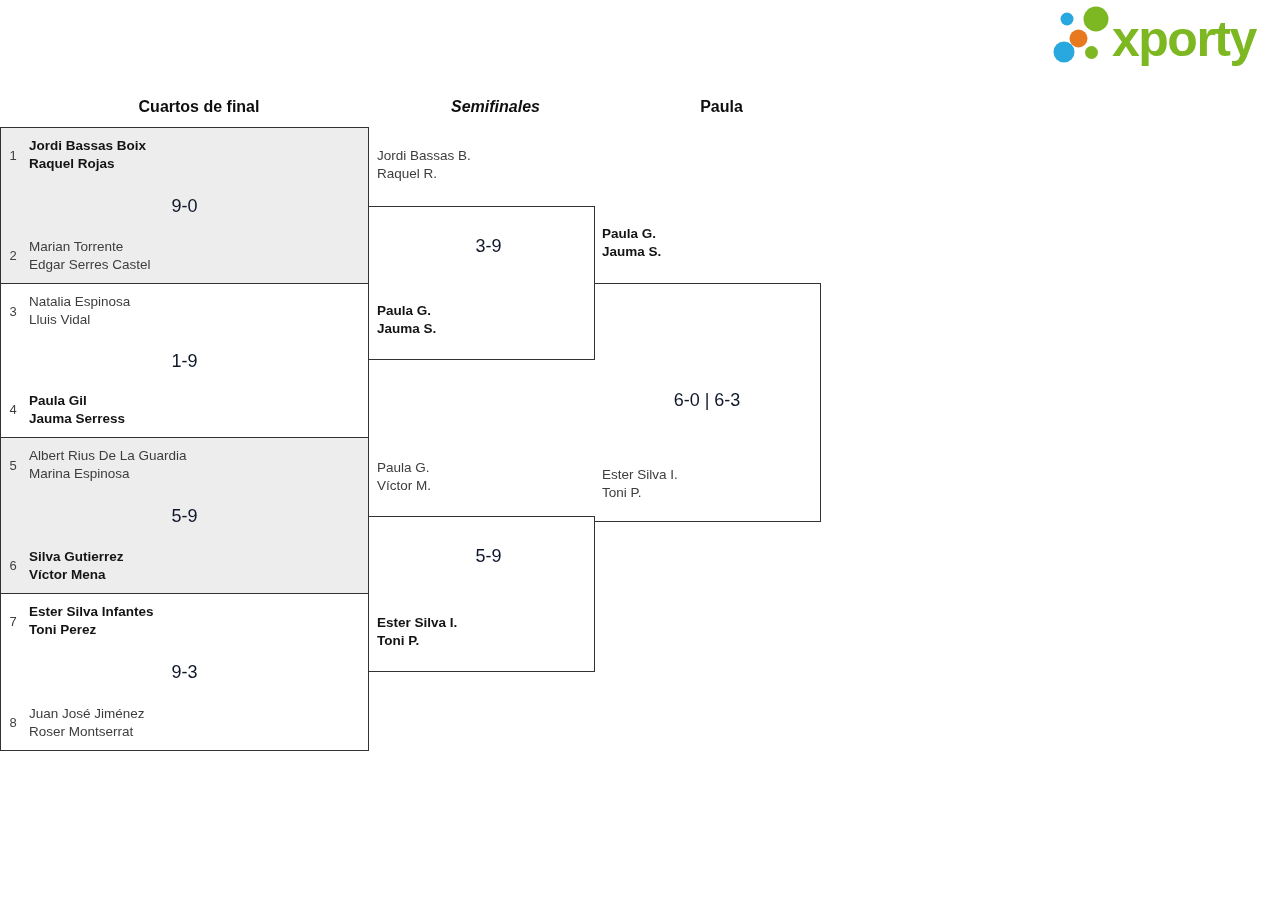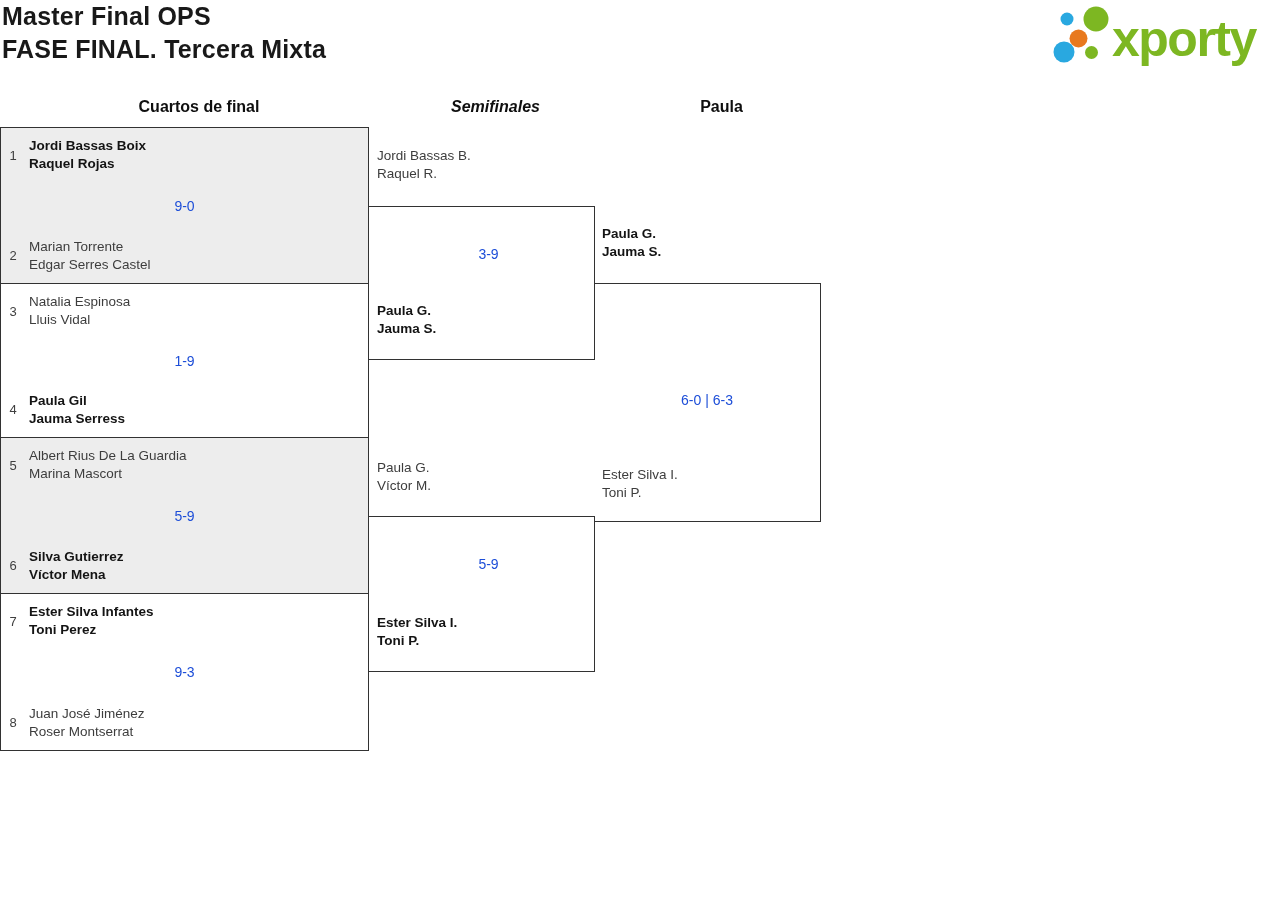--- a/index.html
+++ b/index.html
@@ -32,50 +32,46 @@
   .team.winner{font-weight:bold;color:#141414;}
   .qf .team-t{position:absolute;left:28px;top:9px;}
   .qf .team-b{position:absolute;left:28px;bottom:9px;}
 
   .seed{position:absolute;left:0;width:24px;text-align:center;
         font-size:13px;color:#3f3f3f;line-height:16px;}
   .seed-t{top:20px;}
   .seed-b{bottom:19px;}
 
   .score{position:absolute;left:0;right:0;text-align:center;
-         font-size:14px;color:#1d4ed8;line-height:16px;}
+         font-size:18px;color:#0f172a;line-height:16px;}
   .qf .score{top:50%;transform:translateY(-50%);}
 
   
   .sfbox{position:absolute;left:368px;width:227px;border:1px solid #323232;
          box-sizing:border-box;background:#ffffff;}
   .sf1{top:206px;height:154px;}
   .sf2{top:516px;height:156px;}
-  .sfbox .score{top:39px;padding-left:14px;}
+  .sfbox .score{top:31px;padding-left:14px;}
   .sfbox .team{position:absolute;left:8px;bottom:21px;}
   .sf-label{position:absolute;left:377px;}
   .sf1-label{top:147px;}
   .sf2-label{top:459px;}
 
   
   .fbox{position:absolute;left:594px;top:283px;width:227px;height:239px;
         border:1px solid #323232;border-left:none;box-sizing:border-box;}
   .fbox .score{top:108px;}
   .fbox .team{position:absolute;left:8px;bottom:19px;}
   .f-label{position:absolute;left:602px;top:225px;}
 </style>
 </head>
 <body>
 
 <div class="page">
 
-  <div class="title">
-    <div>Master Final OPS</div>
-    <div>FASE FINAL. Tercera Mixta</div>
-  </div>
 
   <svg class="logo" viewBox="0 0 232 72">
     <circle cx="19" cy="19" r="6.5" fill="#29a8e0"></circle>
     <circle cx="48" cy="19" r="12.5" fill="#7db722"></circle>
     <circle cx="30.5" cy="38.5" r="9" fill="#e8791e"></circle>
     <circle cx="16" cy="52" r="10.5" fill="#29a8e0"></circle>
     <circle cx="43.5" cy="52.5" r="6.5" fill="#7db722"></circle>
     <text x="64" y="56" font-size="50" fill="#7db722">xporty</text>
   </svg>
 
@@ -108,21 +104,21 @@
     <div class="team team-b winner">
       <span>Paula Gil</span>
       <span>Jauma Serress</span>
     </div>
   </div>
 
   <div class="qf m3">
     <div class="seed seed-t">5</div>
     <div class="team team-t">
       <span>Albert Rius De La Guardia</span>
-      <span>Marina Mascort</span>
+      <span>Marina Espinosa</span>
     </div>
     <div class="score">5-9</div>
     <div class="seed seed-b">6</div>
     <div class="team team-b winner">
       <span>Silva Gutierrez</span>
       <span>Víctor Mena</span>
     </div>
   </div>
 
   <div class="qf m4">

